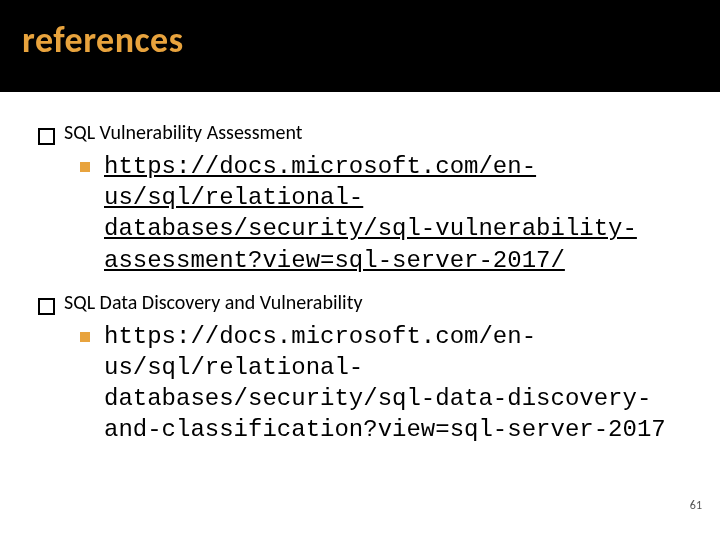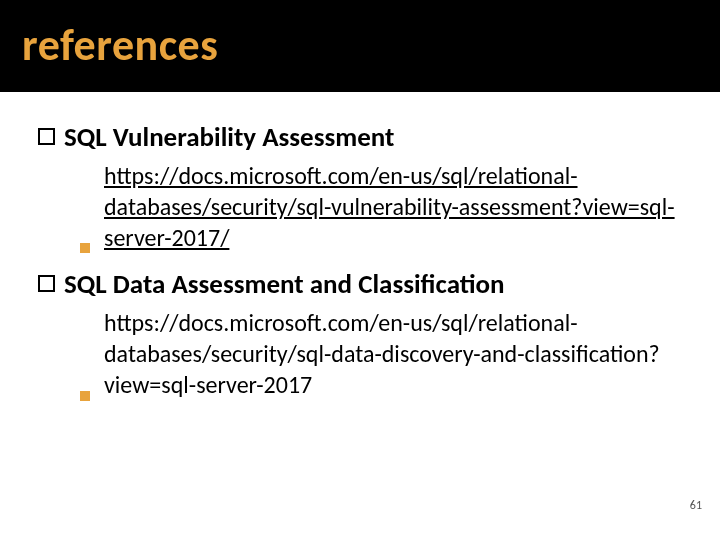--- a/index.html
+++ b/index.html
@@ -21,52 +21,52 @@
     background: #ffffff;
   }
   .title-bar {
     background: #000000;
     width: 100%;
     height: 92px;
     padding: 18px 22px 0 22px;
   }
   .title-text {
     color: #e8a33d;
-    font-size: 44px;
+    font-size: 36px;
     font-weight: 700;
     letter-spacing: 0.5px;
   }
   .body {
     padding: 28px 38px 0 38px;
     color: #000000;
   }
   .item1 {
     display: flex;
     align-items: flex-start;
-    font-size: 27px;
+    font-size: 20px;
     line-height: 1.25;
     margin-bottom: 6px;
-    font-weight: bold;
   }
   .box-bullet {
     width: 17px;
     height: 17px;
     border: 2px solid #000;
     display: inline-block;
     margin-top: 8px;
     margin-right: 9px;
     flex-shrink: 0;
   }
   .item2 {
     display: flex;
-    align-items: flex-end;
+    align-items: flex-start;
     font-size: 24px;
     line-height: 1.3;
     padding-left: 42px;
     margin-bottom: 14px;
+    font-family: Liberation Mono, monospace;
   }
   .square-bullet {
     width: 10px;
     height: 10px;
     background: #e8a33d;
     display: inline-block;
     margin-top: 11px;
     margin-right: 14px;
     flex-shrink: 0;
   }
@@ -97,21 +97,21 @@
       <span class="box-bullet"></span>
       <span>SQL Vulnerability Assessment</span>
     </div>
     <div class="item2">
       <span class="square-bullet"></span>
       <span class="linked">https://docs.microsoft.com/en-us/sql/relational-databases/security/sql-vulnerability-assessment?view=sql-server-2017/</span>
     </div>
 
     <div class="item1">
       <span class="box-bullet"></span>
-      <span>SQL Data Assessment and Classification</span>
+      <span>SQL Data Discovery and Vulnerability</span>
     </div>
     <div class="item2">
       <span class="square-bullet"></span>
       <span>https://docs.microsoft.com/en-us/sql/relational-databases/security/sql-data-discovery-and-classification?view=sql-server-2017</span>
     </div>
 
   </div>
 
   <div class="slide-number">61</div>
 </div>

